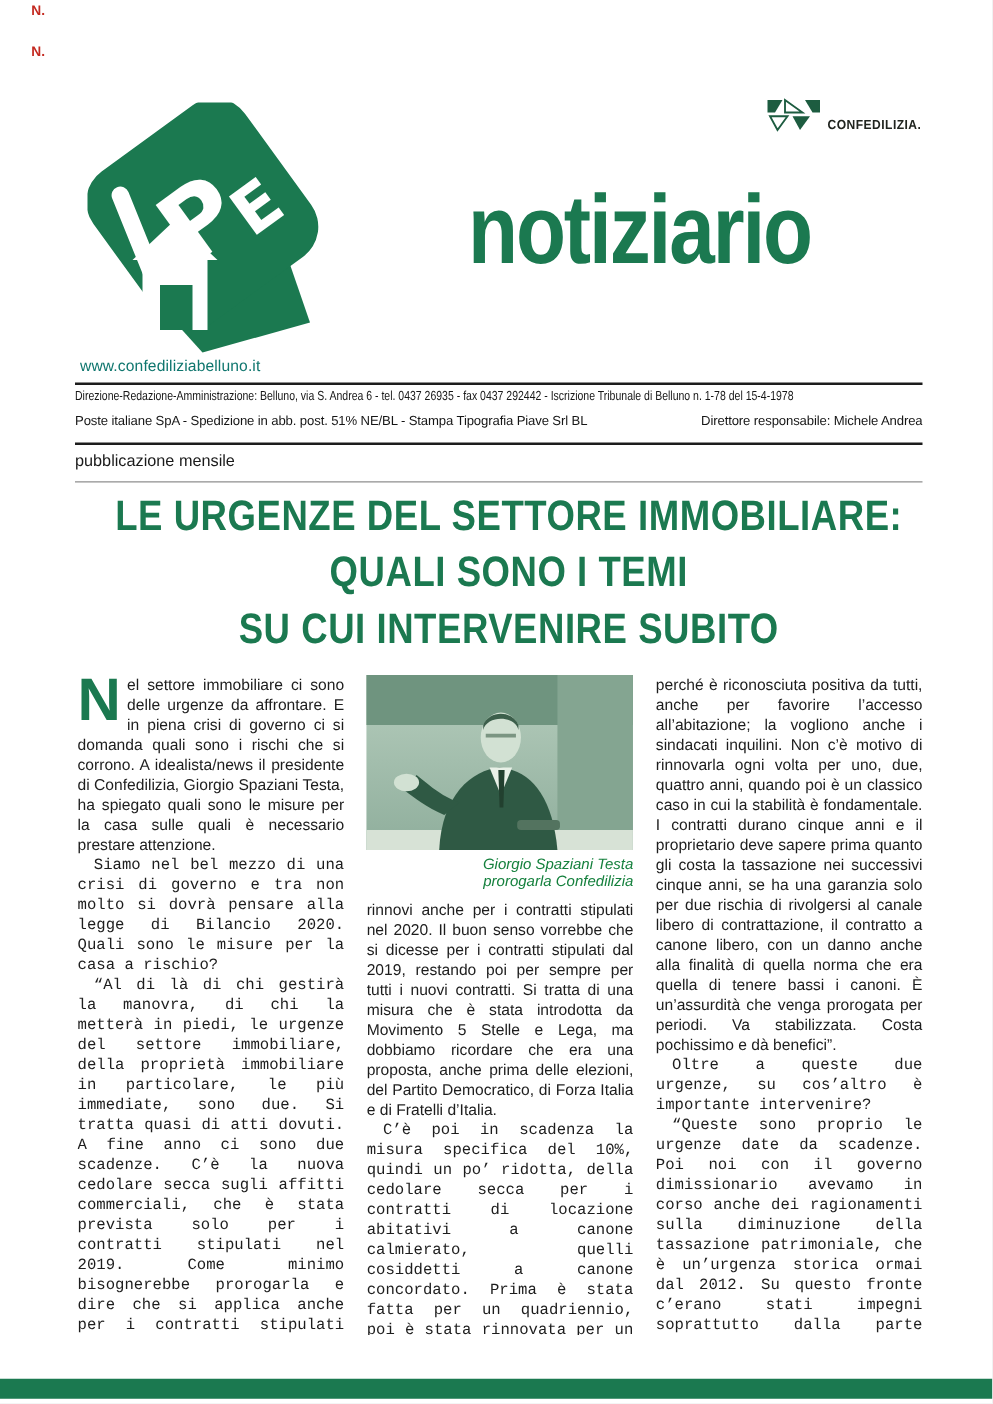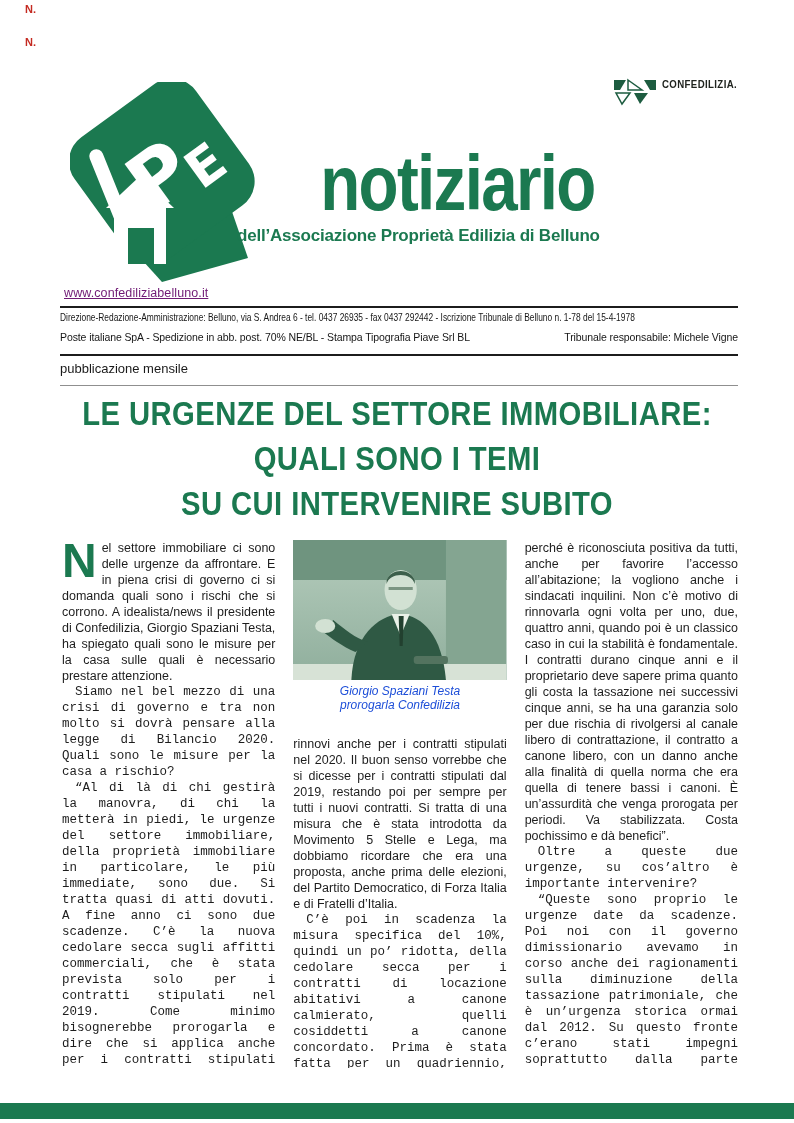--- a/index.html
+++ b/index.html
@@ -15,29 +15,29 @@
   
   .corner-mark{position:absolute;left:25px;font-size:11px;font-weight:bold;color:#c42a21;}
   .m1{top:3px;}
   .m2{top:36px;}
 
   
   .ape-logo{position:absolute;left:70px;top:82px;width:196px;height:204px;}
   .ape-logo svg{width:100%;height:100%;}
 
   
-  .website{position:absolute;left:64px;top:286px;font-size:12.5px;color:#701a75;letter-spacing:0.1px;text-decoration:underline;}
+  .website{position:absolute;left:64px;top:286px;font-size:12.5px;color:#0f766e;letter-spacing:0.1px;}
 
   
-  .confed{position:absolute;right:50px;top:78px;display:flex;align-items:flex-start;gap:4px;}
+  .confed{position:absolute;right:50px;top:78px;display:flex;align-items:flex-end;gap:4px;}
   .confed svg{width:46px;height:28px;}
   .confed .word{font-size:10.5px;font-weight:bold;letter-spacing:0.4px;color:#20241f;transform:scaleX(0.92);transform-origin:left center;}
 
   
-  .title-block{position:absolute;right:37px;top:146px;width:520px;text-align:left;}
+  .title-block{position:absolute;right:64px;top:146px;width:520px;text-align:center;}
   .title{
     font-size:78px;font-weight:bold;color:var(--green);letter-spacing:-2px;line-height:0.95;
     transform:scaleX(0.84);transform-origin:right top;
   }
   .subtitle{margin-top:6px;font-size:17px;font-weight:bold;color:var(--green);letter-spacing:-0.2px;}
 
   
   .rule{position:absolute;left:60px;width:678px;background:#1c1c1c;}
   .rule1{top:306px;height:2px;}
   .rule2{top:354px;height:2px;}
@@ -49,21 +49,21 @@
   .mast2{
     position:absolute;left:60px;top:331px;width:678px;font-size:10.5px;color:#161616;
     display:flex;justify-content:space-between;white-space:nowrap;overflow:hidden;letter-spacing:-0.1px;
   }
   .issue-row{
     position:absolute;left:60px;top:361px;width:678px;font-size:13px;color:#1a1a1a;
     display:flex;justify-content:flex-start;white-space:nowrap;
   }
 
   
-  .headline{position:absolute;top:391px;left:30px;width:734px;text-align:center;color:var(--green);font-weight:bold;}
+  .headline{position:absolute;top:391px;left:40px;width:734px;text-align:center;color:var(--green);font-weight:bold;}
   .headline .hl{
     font-size:34px;line-height:45px;letter-spacing:0.5px;
     transform:scaleX(0.86);transform-origin:center top;white-space:nowrap;
     text-shadow:0 0 1px rgba(255,255,255,0.9);
   }
 
   
   .columns{
     position:absolute;left:62px;top:540px;width:676px;height:528px;
     display:flex;gap:18px;overflow:hidden;
@@ -71,21 +71,21 @@
   }
   .col{flex:1;min-width:0;}
   .col p{margin:0;}
   .col p.ind{text-indent:13px;font-family:Liberation Mono, monospace;}
   .dropcap{
     float:left;font-size:48px;line-height:38px;padding:2px 5px 0 0;
     color:var(--green);font-weight:bold;
   }
   .photo{width:100%;height:140px;margin-bottom:3px;}
   .photo svg{width:100%;height:100%;display:block;}
-  .caption{margin:4px 0 24px;font-style:italic;font-size:12px;line-height:14px;text-align:center;color:#1d4ed8;}
+  .caption{margin:4px 0 8px;font-style:italic;font-size:12px;line-height:14px;text-align:right;color:#15803d;}
 
   
   .footer-bar{position:absolute;left:0;top:1103px;width:794px;height:16px;background:var(--green);}
 </style>
 </head>
 <body>
 
 <div class="page">
 
   <span class="corner-mark m1">N.</span>
@@ -116,28 +116,27 @@
       <polygon points="16,2 30,12 16,12" fill="#ffffff" stroke="#1d5c40" stroke-width="1.5"></polygon>
       <polygon points="32,2 44,2 44,12 38,12" fill="#1d5c40"></polygon>
       <polygon points="4,15 18,15 10,26" fill="#ffffff" stroke="#1d5c40" stroke-width="1.5"></polygon>
       <polygon points="22,15 36,15 28,26" fill="#1d5c40"></polygon>
     </svg>
     <span class="word">CONFEDILIZIA.</span>
   </div>
 
   <div class="title-block">
     <div class="title">notiziario</div>
-    <div class="subtitle">dell’Associazione Proprietà Edilizia di Belluno</div>
   </div>
 
   <div class="rule rule1"></div>
   <div class="mast1">Direzione-Redazione-Amministrazione: Belluno, via S. Andrea 6 - tel. 0437 26935 - fax 0437 292442 - Iscrizione Tribunale di Belluno n. 1-78 del 15-4-1978</div>
   <div class="mast2">
-    <span>Poste italiane SpA - Spedizione in abb. post. 70% NE/BL - Stampa Tipografia Piave Srl BL</span>
-    <span>Tribunale responsabile: Michele Vigne</span>
+    <span>Poste italiane SpA - Spedizione in abb. post. 51% NE/BL - Stampa Tipografia Piave Srl BL</span>
+    <span>Direttore responsabile: Michele Andrea</span>
   </div>
   <div class="rule rule2"></div>
   <div class="issue-row">
     <span>pubblicazione mensile</span>
   </div>
   <div class="rule rule3"></div>
 
   <div class="headline">
     <div class="hl">LE URGENZE DEL SETTORE IMMOBILIARE:</div>
     <div class="hl">QUALI SONO I TEMI</div>

